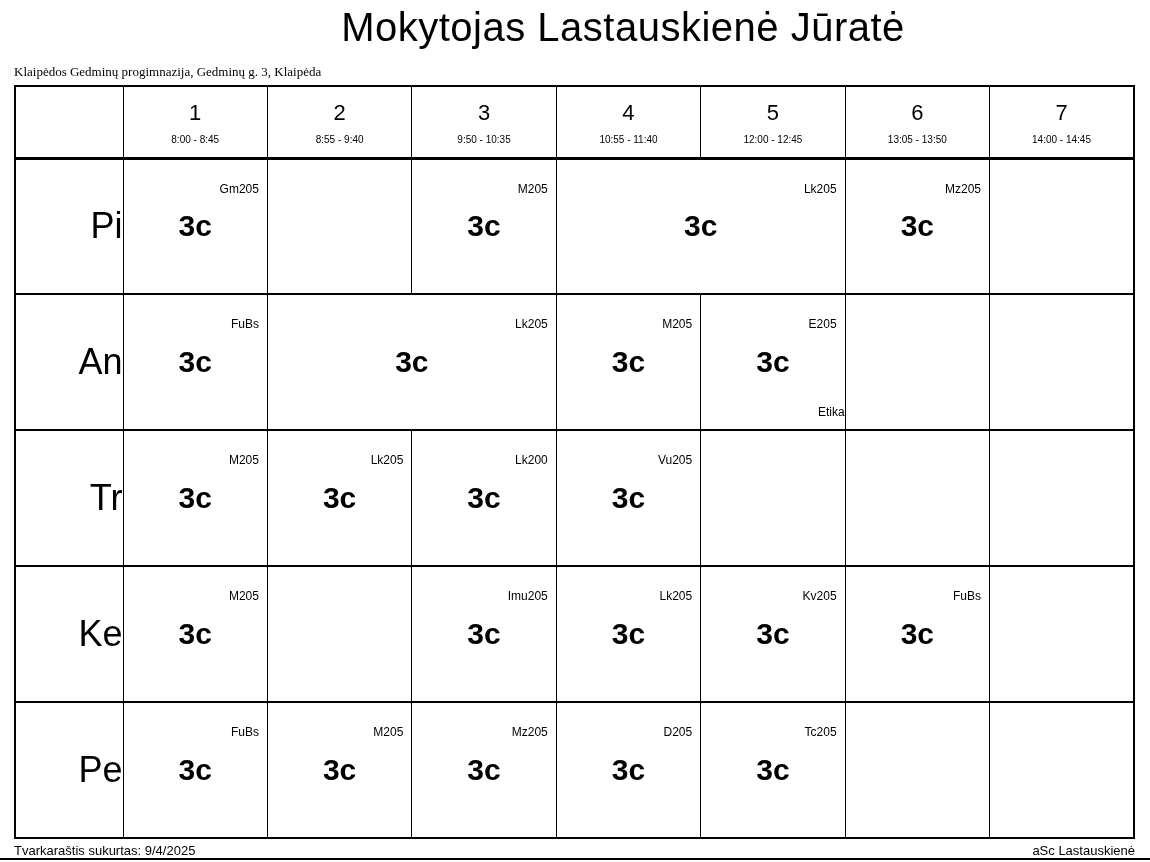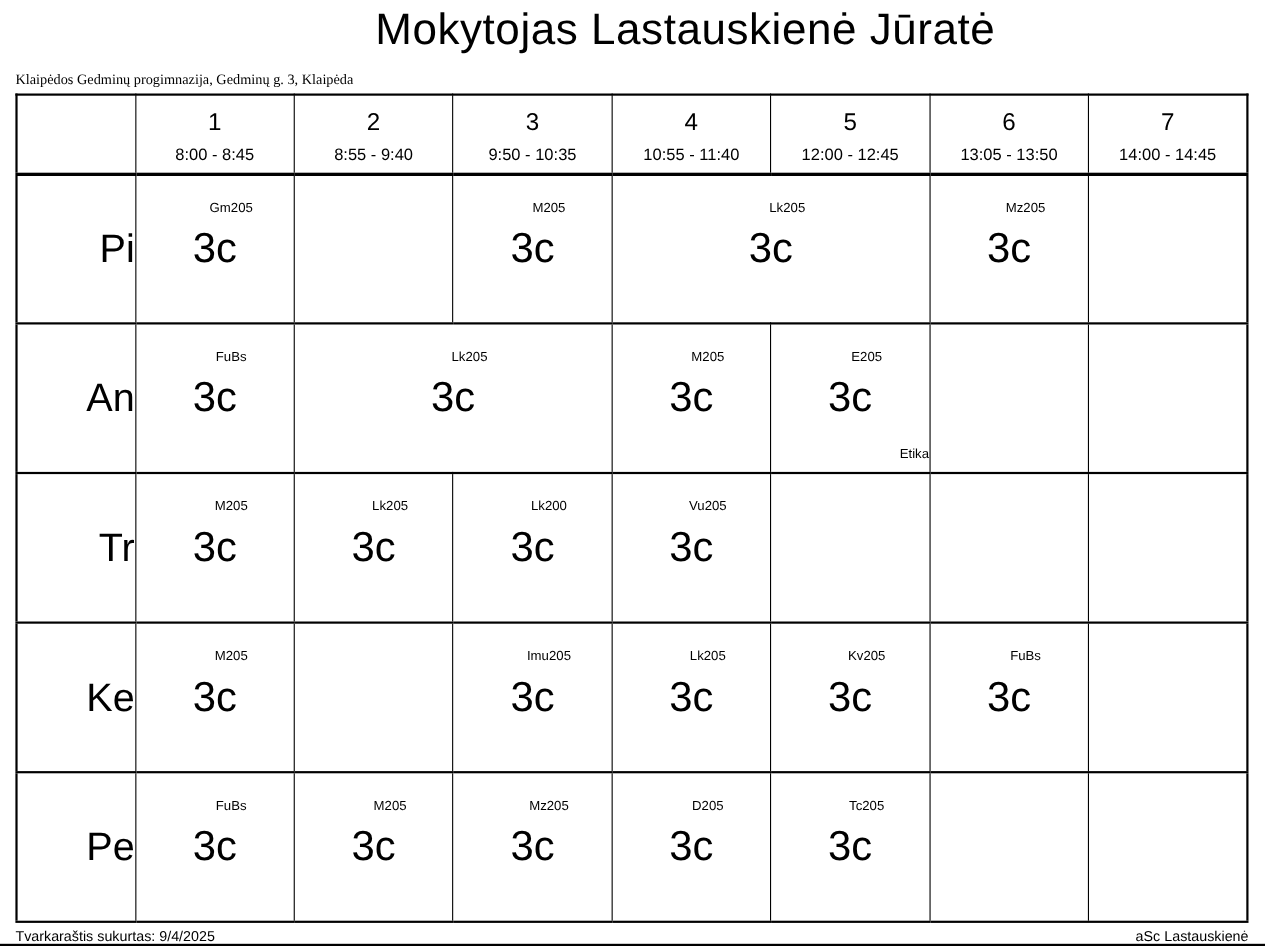--- a/index.html
+++ b/index.html
@@ -28,35 +28,35 @@
   }
   col.col-day { width: 108px; }
 
   th, td { border: 1px solid #000; padding: 0; font-weight: 400; }
   thead tr { height: 72px; }
   thead th { border-bottom: 3px solid #000; vertical-align: middle; text-align: center; }
   tbody tr { height: 136px; }
   tbody tr > th, tbody tr > td { border-top: 2px solid #000; border-bottom: 2px solid #000; }
 
   .period .num { display: block; font-size: 22px; line-height: 1; padding-top: 4px; }
-  .period .time { display: block; font-size: 15px; line-height: 1; margin-top: 11px; }
+  .period .time { display: block; font-size: 10px; line-height: 1; margin-top: 11px; }
 
   th.day {
     font-size: 36px; text-align: right; vertical-align: middle;
   }
 
   td.lesson { position: relative; vertical-align: top; }
   .cell-top {
-    display: flex; justify-content: center;
+    display: flex; justify-content: flex-end;
     padding: 23px 8px 0 8px; font-size: 12px; line-height: 1.1; margin-left: 30px;
   }
   .grp {
     position: absolute; top: 0; left: 0; right: 0; bottom: 0;
     display: flex; align-items: center; justify-content: center;
-    font-size: 38px; pointer-events: none;
+    font-size: 30px; pointer-events: none; font-weight: bold;
   }
   .note {
     position: absolute; bottom: 10px; left: 0; right: 0;
     text-align: right; font-size: 12px;
   }
 
   .footer-left {
     position: absolute; top: 843px; left: 14px; font-size: 13px;
   }
   .footer-right {

